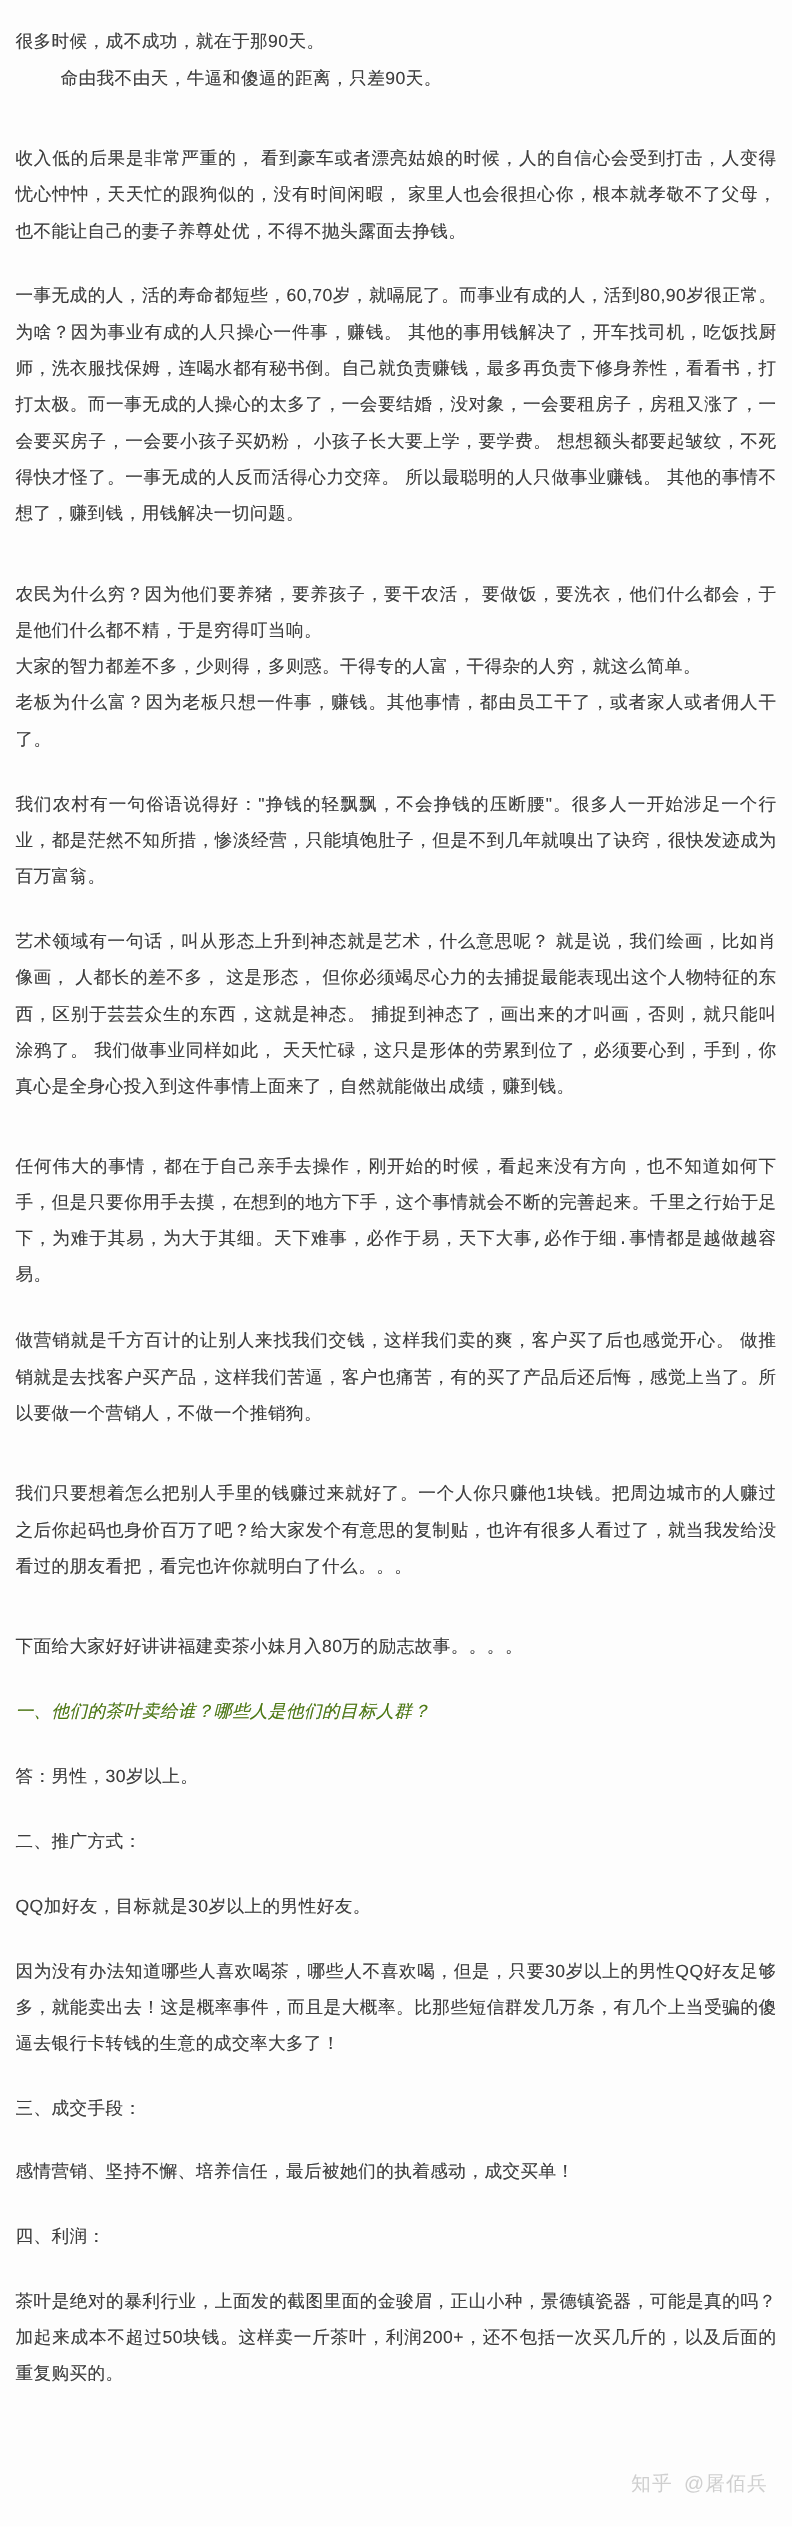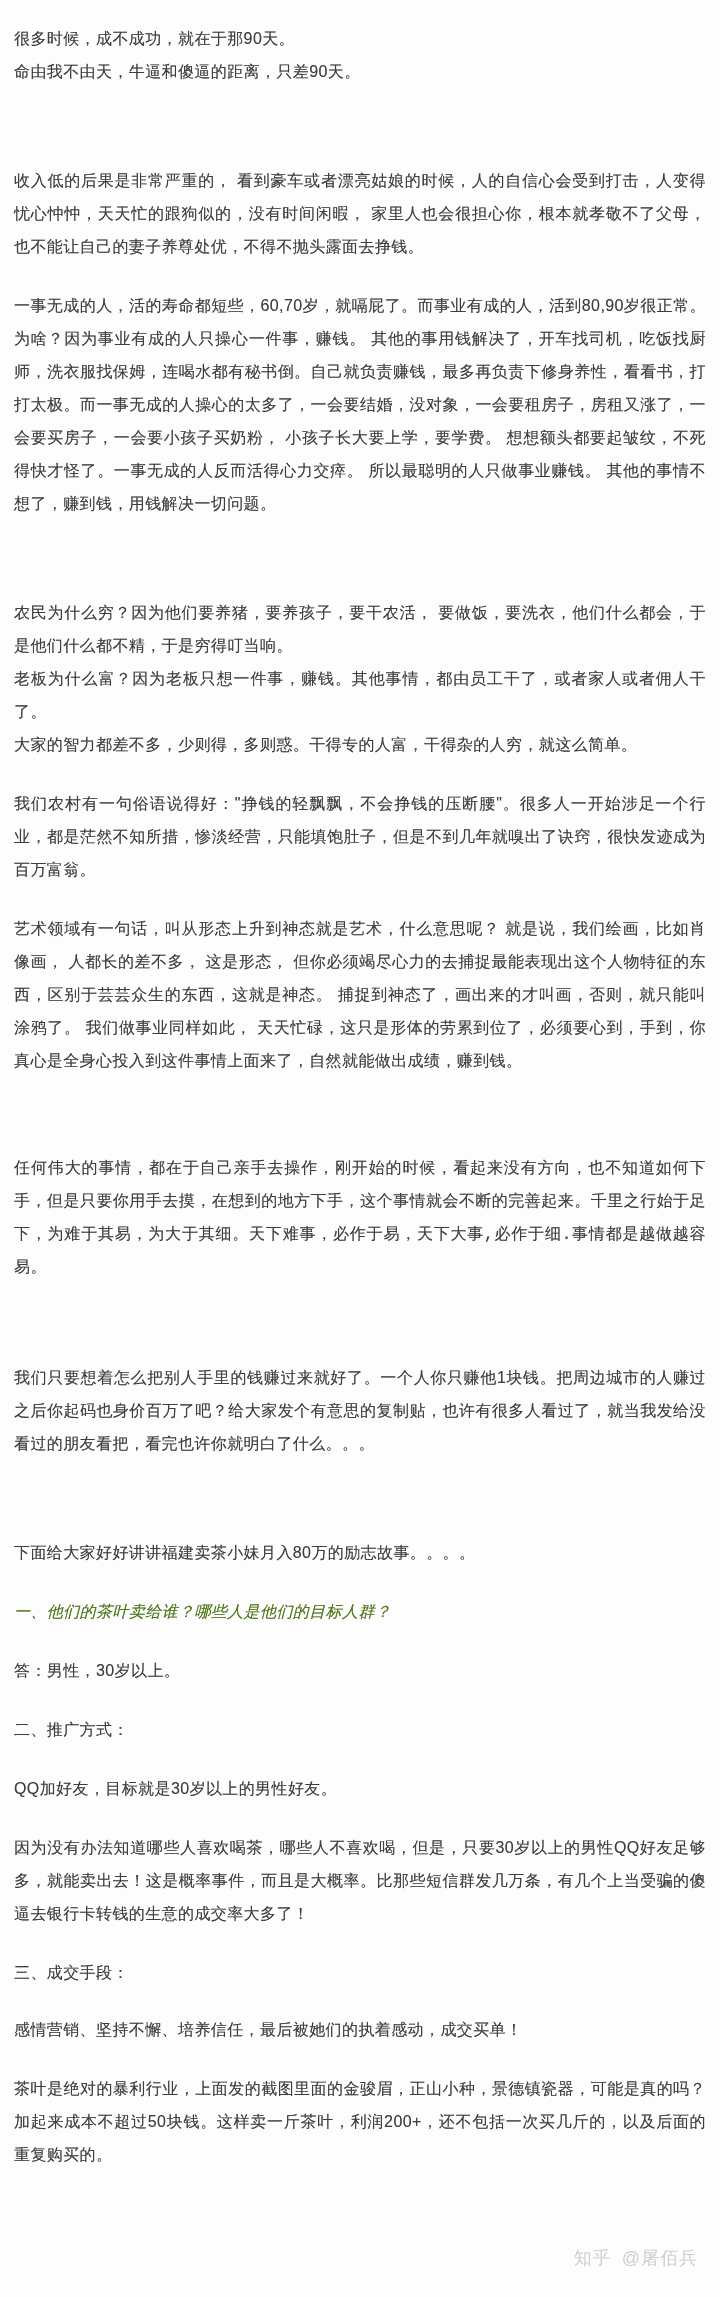--- a/index.html
+++ b/index.html
@@ -19,55 +19,57 @@
     font-size: 16px;
     line-height: 33px;
     color: #3e3e3e;
     text-align: justify;
     letter-spacing: 0.4px;
     text-shadow: 0 0 0.6px rgba(62,62,62,0.45);
     word-break: break-all;
   }
   .para:first-child { margin-top: 0; }
   .para.grouped { margin-top: 0; }
-  .para.wide { margin-top: 76px; }
+  .para.wide { margin-top: 40px; }
   .watermark {
     position: absolute;
     right: 22px;
     bottom: 27px;
     font-size: 18px;
     color: #cfcfcf;
     letter-spacing: 1px;
     white-space: nowrap;
   }
   .watermark span { margin-left: 4px; }
 </style>
 </head>
 <body>
 
 <div class="page" style="background: rgb(253, 253, 253);">
   <div class="article">
       <p class="para" style="color: rgb(62, 62, 62);">很多时候，成不成功，就在于那90天。</p>
-      <p class="para grouped" style="color: rgb(62, 62, 62);">命由我不由天，牛逼和傻逼的距离，只差90天。</p>
+      <p class="para grouped" style="color: rgb(62, 62, 62); margin-left: 41px;">命由我不由天，牛逼和傻逼的距离，只差90天。</p>
       <p class="para wide" style="color: rgb(62, 62, 62);">收入低的后果是非常严重的， 看到豪车或者漂亮姑娘的时候，人的自信心会受到打击，人变得忧心忡忡，天天忙的跟狗似的，没有时间闲暇， 家里人也会很担心你，根本就孝敬不了父母，也不能让自己的妻子养尊处优，不得不抛头露面去挣钱。</p>
       <p class="para" style="color: rgb(62, 62, 62);">一事无成的人，活的寿命都短些，60,70岁，就嗝屁了。而事业有成的人，活到80,90岁很正常。为啥？因为事业有成的人只操心一件事，赚钱。 其他的事用钱解决了，开车找司机，吃饭找厨师，洗衣服找保姆，连喝水都有秘书倒。自己就负责赚钱，最多再负责下修身养性，看看书，打打太极。而一事无成的人操心的太多了，一会要结婚，没对象，一会要租房子，房租又涨了，一会要买房子，一会要小孩子买奶粉， 小孩子长大要上学，要学费。 想想额头都要起皱纹，不死得快才怪了。一事无成的人反而活得心力交瘁。 所以最聪明的人只做事业赚钱。 其他的事情不想了，赚到钱，用钱解决一切问题。</p>
       <p class="para wide" style="color: rgb(62, 62, 62);">农民为什么穷？因为他们要养猪，要养孩子，要干农活， 要做饭，要洗衣，他们什么都会，于是他们什么都不精，于是穷得叮当响。</p>
+      <p class="para grouped" style="color: rgb(62, 62, 62);">大家的智力都差不多，少则得，多则惑。干得专的人富，干得杂的人穷，就这么简单。</p>
       <p class="para grouped" style="color: rgb(62, 62, 62);">老板为什么富？因为老板只想一件事，赚钱。其他事情，都由员工干了，或者家人或者佣人干了。</p>
-      <p class="para grouped" style="color: rgb(62, 62, 62);">大家的智力都差不多，少则得，多则惑。干得专的人富，干得杂的人穷，就这么简单。</p>
       <p class="para" style="color: rgb(62, 62, 62);">我们农村有一句俗语说得好："挣钱的轻飘飘，不会挣钱的压断腰"。很多人一开始涉足一个行业，都是茫然不知所措，惨淡经营，只能填饱肚子，但是不到几年就嗅出了诀窍，很快发迹成为百万富翁。</p>
       <p class="para" style="color: rgb(62, 62, 62);">艺术领域有一句话，叫从形态上升到神态就是艺术，什么意思呢？ 就是说，我们绘画，比如肖像画， 人都长的差不多， 这是形态， 但你必须竭尽心力的去捕捉最能表现出这个人物特征的东西，区别于芸芸众生的东西，这就是神态。 捕捉到神态了，画出来的才叫画，否则，就只能叫涂鸦了。 我们做事业同样如此， 天天忙碌，这只是形体的劳累到位了，必须要心到，手到，你真心是全身心投入到这件事情上面来了，自然就能做出成绩，赚到钱。</p>
       <p class="para wide" style="color: rgb(62, 62, 62); font-family: Liberation Mono, monospace;">任何伟大的事情，都在于自己亲手去操作，刚开始的时候，看起来没有方向，也不知道如何下手，但是只要你用手去摸，在想到的地方下手，这个事情就会不断的完善起来。千里之行始于足下，为难于其易，为大于其细。天下难事，必作于易，天下大事,必作于细.事情都是越做越容易。</p>
+      <p class="para" style="color: rgb(62, 62, 62);">做营销就是千方百计的让别人来找我们交钱，这样我们卖的爽，客户买了后也感觉开心。 做推销就是去找客户买产品，这样我们苦逼，客户也痛苦，有的买了产品后还后悔，感觉上当了。所以要做一个营销人，不做一个推销狗。</p>
       <p class="para wide" style="color: rgb(62, 62, 62);">我们只要想着怎么把别人手里的钱赚过来就好了。一个人你只赚他1块钱。把周边城市的人赚过之后你起码也身价百万了吧？给大家发个有意思的复制贴，也许有很多人看过了，就当我发给没看过的朋友看把，看完也许你就明白了什么。。。</p>
       <p class="para wide" style="color: rgb(62, 62, 62);">下面给大家好好讲讲福建卖茶小妹月入80万的励志故事。。。。</p>
       <p class="para" style="color: #4d7c0f; font-style: italic;">一、他们的茶叶卖给谁？哪些人是他们的目标人群？</p>
       <p class="para" style="color: rgb(62, 62, 62);">答：男性，30岁以上。</p>
       <p class="para" style="color: rgb(62, 62, 62);">二、推广方式：</p>
       <p class="para" style="color: rgb(62, 62, 62);">QQ加好友，目标就是30岁以上的男性好友。</p>
       <p class="para" style="color: rgb(62, 62, 62);">因为没有办法知道哪些人喜欢喝茶，哪些人不喜欢喝，但是，只要30岁以上的男性QQ好友足够多，就能卖出去！这是概率事件，而且是大概率。比那些短信群发几万条，有几个上当受骗的傻逼去银行卡转钱的生意的成交率大多了！</p>
       <p class="para" style="color: rgb(62, 62, 62);">三、成交手段：</p>
       <p class="para" style="color: rgb(62, 62, 62); margin-top: 24px;">感情营销、坚持不懈、培养信任，最后被她们的执着感动，成交买单！</p>
+      <p class="para" style="color: rgb(62, 62, 62);">四、利润：</p>
       <p class="para" style="color: rgb(62, 62, 62);">茶叶是绝对的暴利行业，上面发的截图里面的金骏眉，正山小种，景德镇瓷器，可能是真的吗？加起来成本不超过50块钱。这样卖一斤茶叶，利润200+，还不包括一次买几斤的，以及后面的重复购买的。</p>
     </div>
   <div class="watermark" style="color: rgb(207, 207, 207);">
     <span>知乎</span>
     <span>@屠佰兵</span>
   </div>
 </div>
 
 </body></html>

